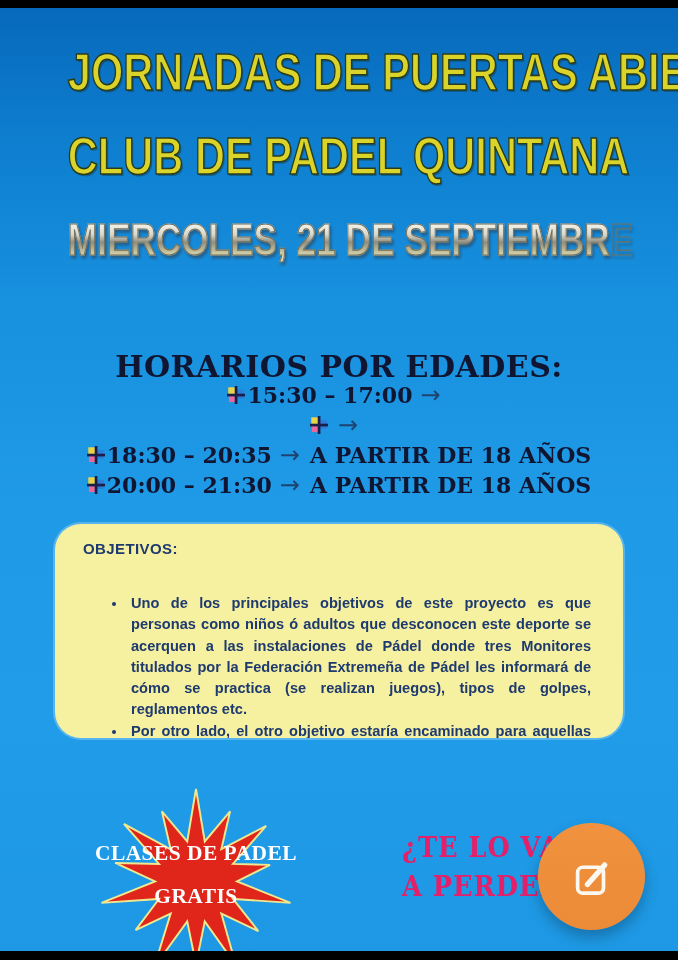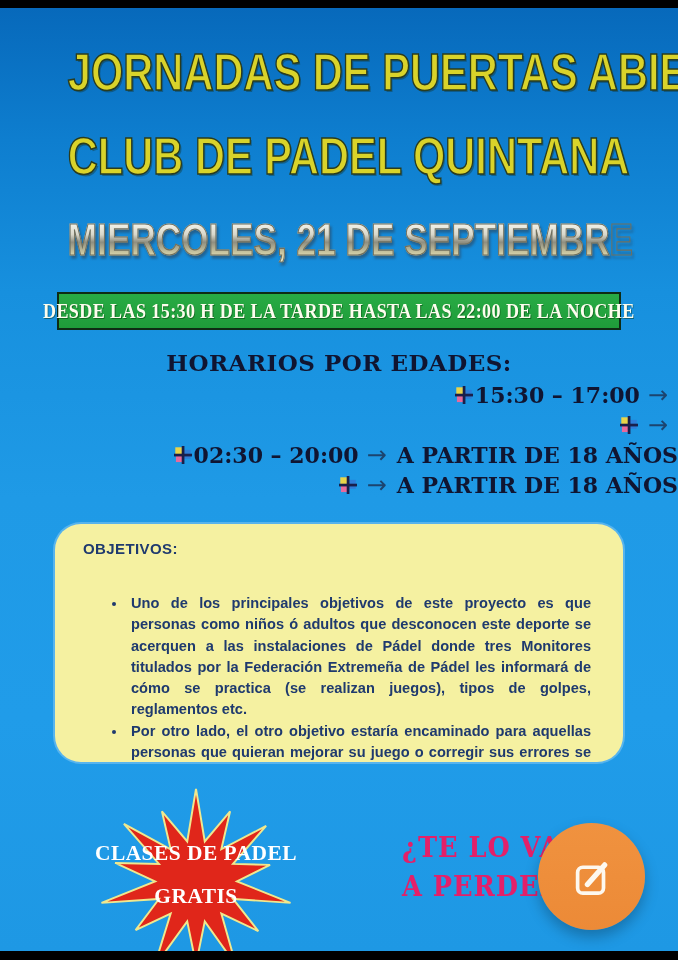--- a/index.html
+++ b/index.html
@@ -82,49 +82,49 @@
     letter-spacing: 0.5px;
     text-shadow: 1px 1px 0 rgba(0,40,0,0.45);
   }
 
   
   .schedule-heading {
     position: absolute; left: 0; top: 341px; width: 678px;
     text-align: center;
     font-family: "DejaVu Serif", serif;
     font-weight: 700;
-    font-size: 23px;
+    font-size: 30px;
     color: #101531;
     letter-spacing: 0.5px;
   }
   .schedule-list {
     position: absolute; left: 0; top: 372px; width: 678px;
   }
   .schedule-row {
-    display: flex; align-items: center; justify-content: flex-end;
+    display: flex; align-items: center; justify-content: center;
     height: 30px;
     font-family: "DejaVu Serif", serif;
     font-weight: 700;
     font-size: 22px;
     color: #101531;
     white-space: nowrap;
   }
   .schedule-row .bullet { width: 18px; height: 18px; margin-right: 2px; flex: 0 0 auto; }
   .schedule-row .arrow {
     color: #1c446f;
     font-family: "DejaVu Sans", sans-serif;
     font-weight: 400;
     font-size: 24px;
     margin: 0 10px 0 8px;
   }
 
   
   .objectives-box {
     position: absolute; left: 55px; top: 516px;
-    width: 568px; height: 238px;
+    width: 568px; height: 214px;
     background: #f5f1a1;
     border-radius: 26px;
     padding: 16px 28px 12px 28px;
     box-shadow: 0 0 0 2px rgba(255,255,255,0.25);
     overflow: hidden;
     z-index: 2;
   }
   .objectives-heading {
     font-weight: 700;
     font-size: 15px;
@@ -194,23 +194,20 @@
 
 <div class="stage">
 
   <div class="poster">
 
     <div class="title line1">JORNADAS DE PUERTAS ABIERTAS</div>
     <div class="title line2">CLUB DE PADEL QUINTANA</div>
 
     <div class="event-date">MIERCOLES, 21 DE SEPTIEMBRE</div>
 
-    <div class="time-banner">
-      <span class="txt">DESDE LAS 15:30 H DE LA TARDE HASTA LAS 22:00 DE LA NOCHE</span>
-    </div>
 
     <div class="schedule-heading">HORARIOS POR EDADES:</div>
 
     <div class="schedule-list">
 
       <div class="schedule-row">
         <svg class="bullet" viewBox="0 0 14 14">
           <rect x="1" y="1" width="6" height="6" fill="#e8d44a"></rect>
           <rect x="1.5" y="7" width="5.5" height="5.5" fill="#e86a9c"></rect>
           <rect x="7" y="3" width="6" height="7" fill="#2f7ed8"></rect>
@@ -233,33 +230,34 @@
       </div>
 
       <div class="schedule-row">
         <svg class="bullet" viewBox="0 0 14 14">
           <rect x="1" y="1" width="6" height="6" fill="#e8d44a"></rect>
           <rect x="1.5" y="7" width="5.5" height="5.5" fill="#e86a9c"></rect>
           <rect x="7" y="3" width="6" height="7" fill="#2f7ed8"></rect>
           <rect x="6" y="0" width="2.1" height="14" fill="#1a1f4a"></rect>
           <rect x="0" y="6" width="14" height="2.1" fill="#1a1f4a"></rect>
         </svg>
-        <span>02:30 – 20:00</span>
+        <span>18:30 – 20:35</span>
         <span class="arrow">→</span>
         <span>A PARTIR DE 18 AÑOS</span>
       </div>
 
       <div class="schedule-row">
         <svg class="bullet" viewBox="0 0 14 14">
           <rect x="1" y="1" width="6" height="6" fill="#e8d44a"></rect>
           <rect x="1.5" y="7" width="5.5" height="5.5" fill="#e86a9c"></rect>
           <rect x="7" y="3" width="6" height="7" fill="#2f7ed8"></rect>
           <rect x="6" y="0" width="2.1" height="14" fill="#1a1f4a"></rect>
           <rect x="0" y="6" width="14" height="2.1" fill="#1a1f4a"></rect>
         </svg>
+        <span>20:00 – 21:30</span>
         <span class="arrow">→</span>
         <span>A PARTIR DE 18 AÑOS</span>
       </div>
 
     </div>
 
     <div class="objectives-box">
       <div class="objectives-heading">OBJETIVOS:</div>
       <ul class="objectives-list">
         <li>Uno de los principales objetivos de este proyecto es que personas como niños ó adultos que desconocen este deporte se acerquen a las instalaciones de Pádel donde tres Monitores titulados por la Federación Extremeña de Pádel les informará de cómo se practica (se realizan juegos), tipos de golpes, reglamentos etc.</li>

